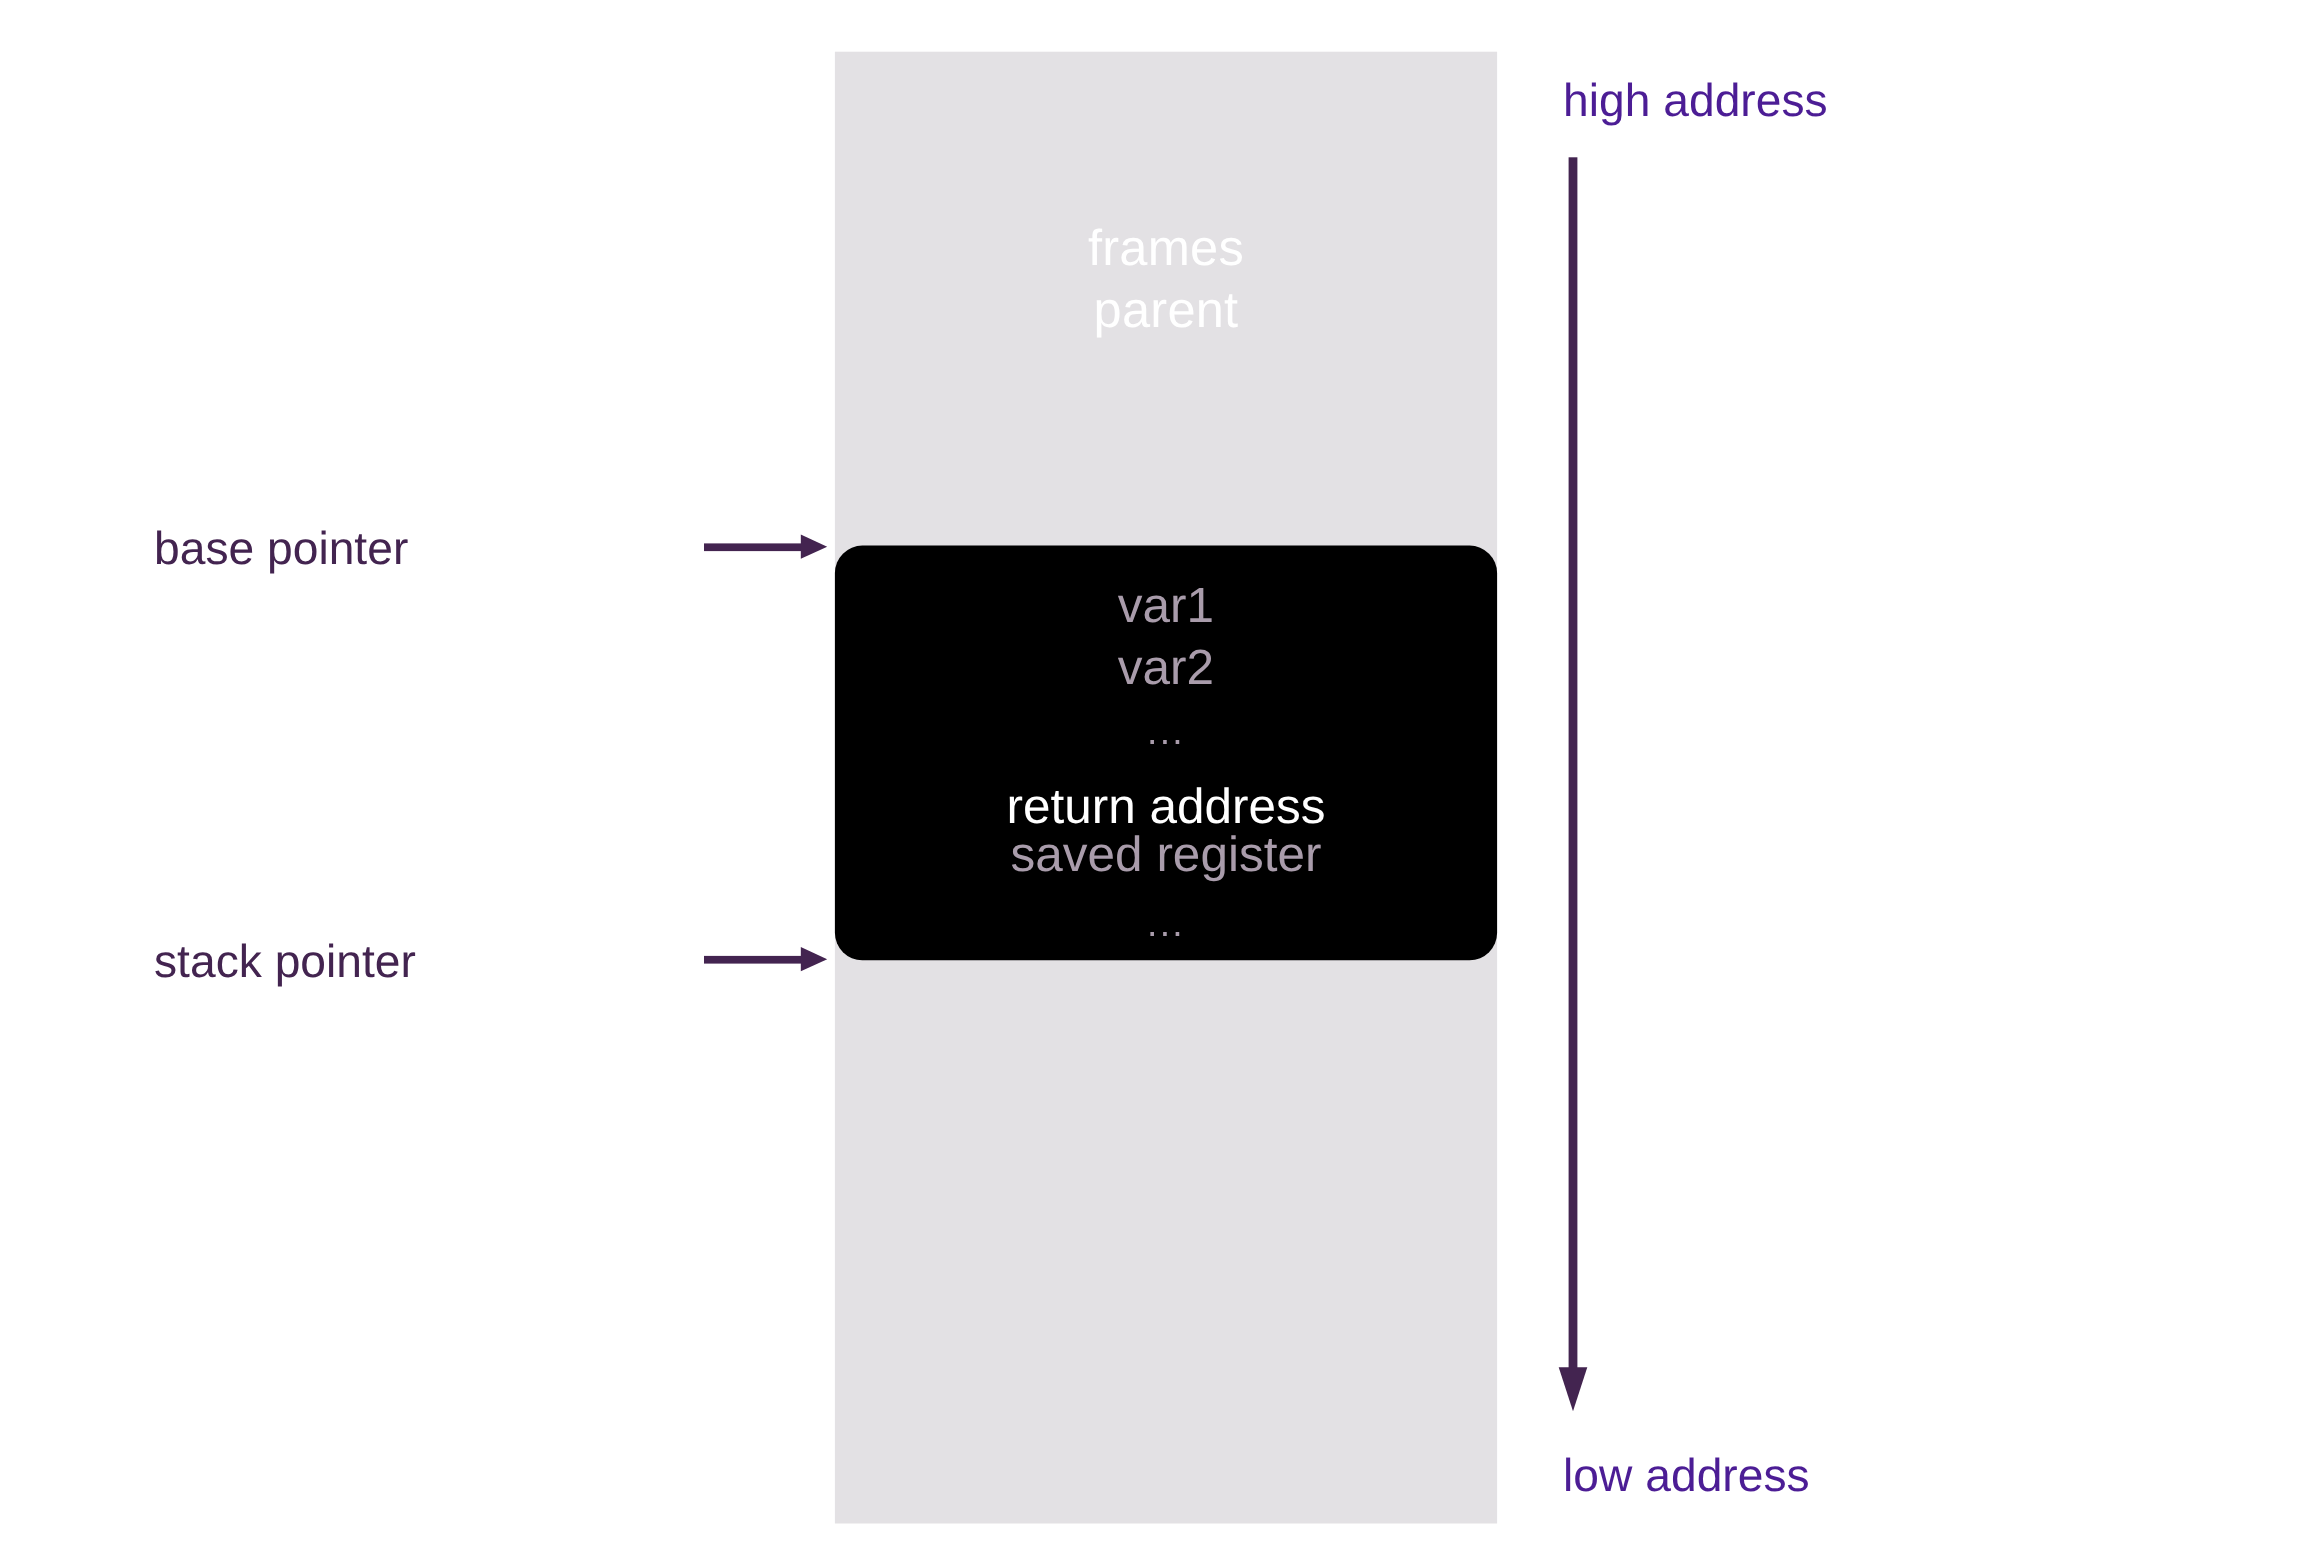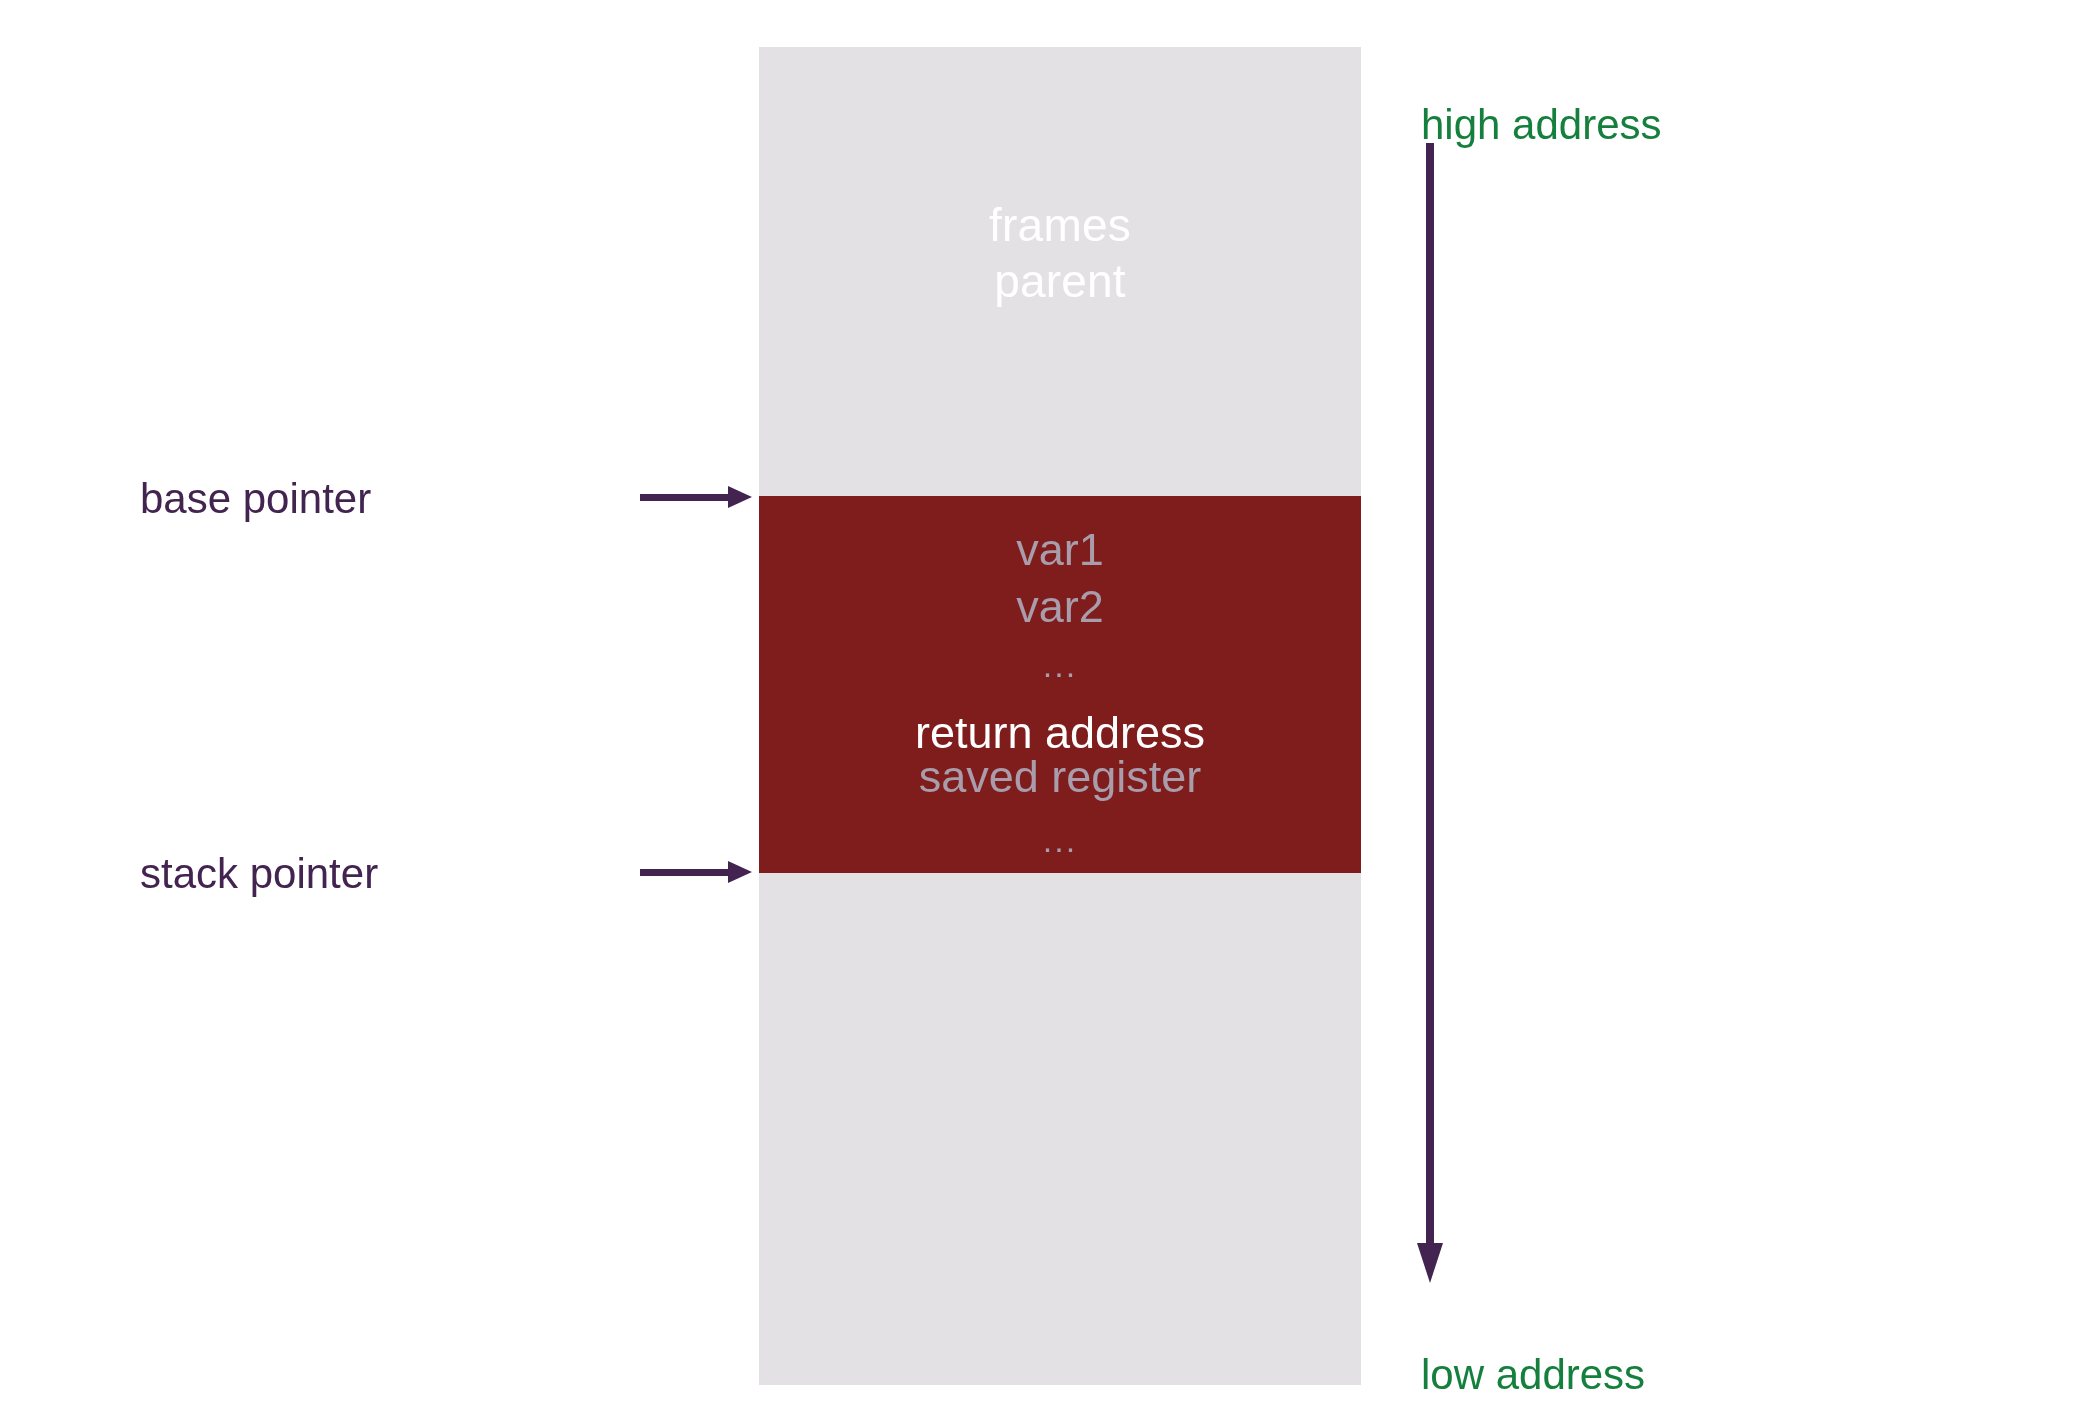--- a/index.html
+++ b/index.html
@@ -43,21 +43,22 @@
     letter-spacing: 0.2px;
   }
   .parent-frames span { display: block; }
 
   .frame-block {
     position: absolute;
     left: 759px;
     top: 496px;
     width: 602px;
     height: 377px;
-    background: #7f1d1d;
+    background: #000000;
+    border-radius: 25px;
   }
 
   .frame-rows {
     position: absolute;
     left: 0;
     top: 0;
     width: 602px;
     height: 377px;
   }
 
@@ -99,25 +100,24 @@
     width: 0;
     height: 0;
     border-top: 11px solid transparent;
     border-bottom: 11px solid transparent;
     border-left: 24px solid #432450;
   }
 
   
   .addr-label {
     position: absolute;
-    color: #15803d;
+    color: #4c1d95;
     font-size: 42px;
     line-height: 42px;
     white-space: nowrap;
-    margin-top: 34px;
   }
 
   .addr-arrow {
     position: absolute;
     left: 1417px;
     top: 143px;
     width: 26px;
     height: 1140px;
   }
   .addr-arrow .v-shaft {

